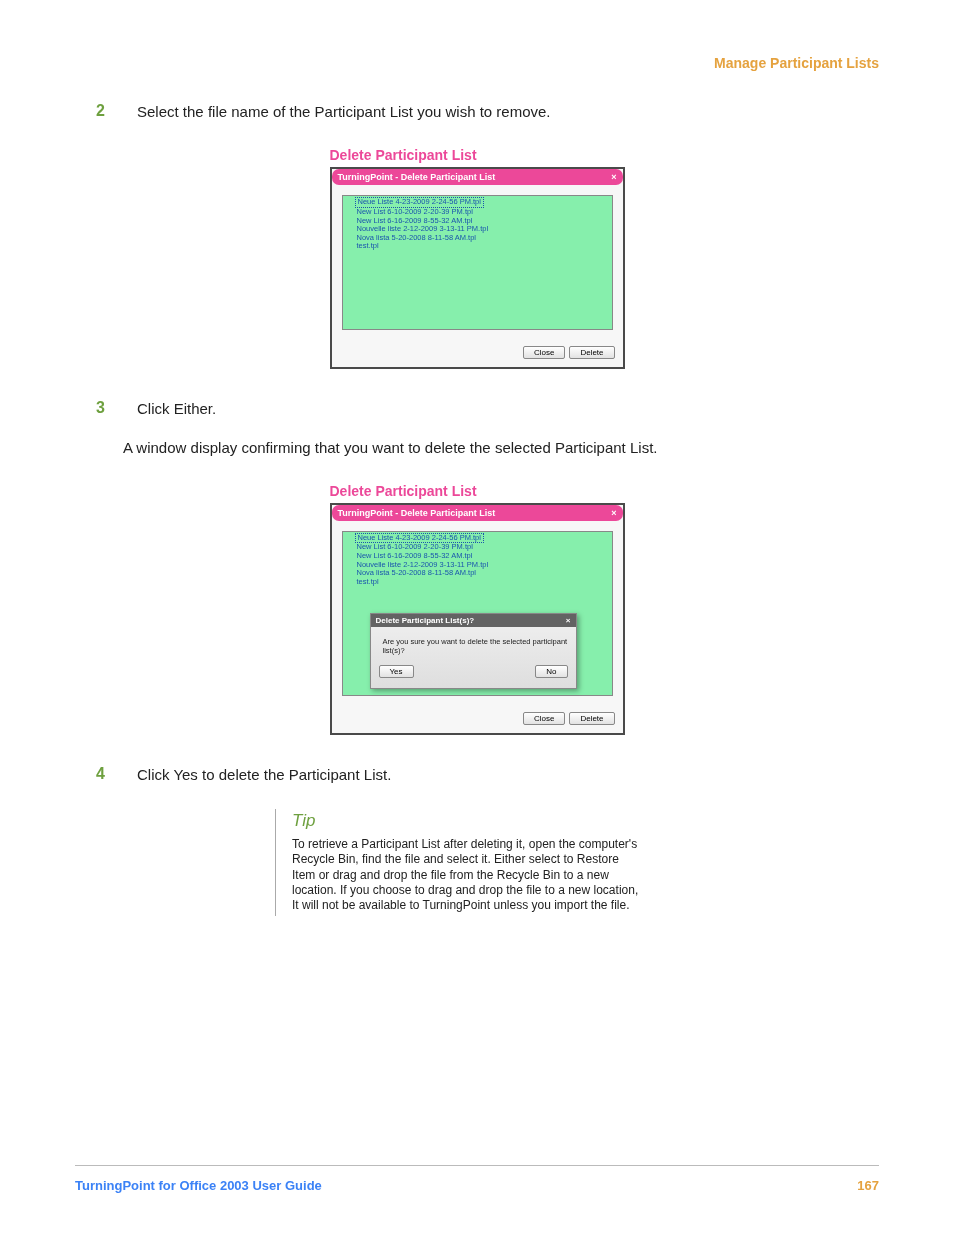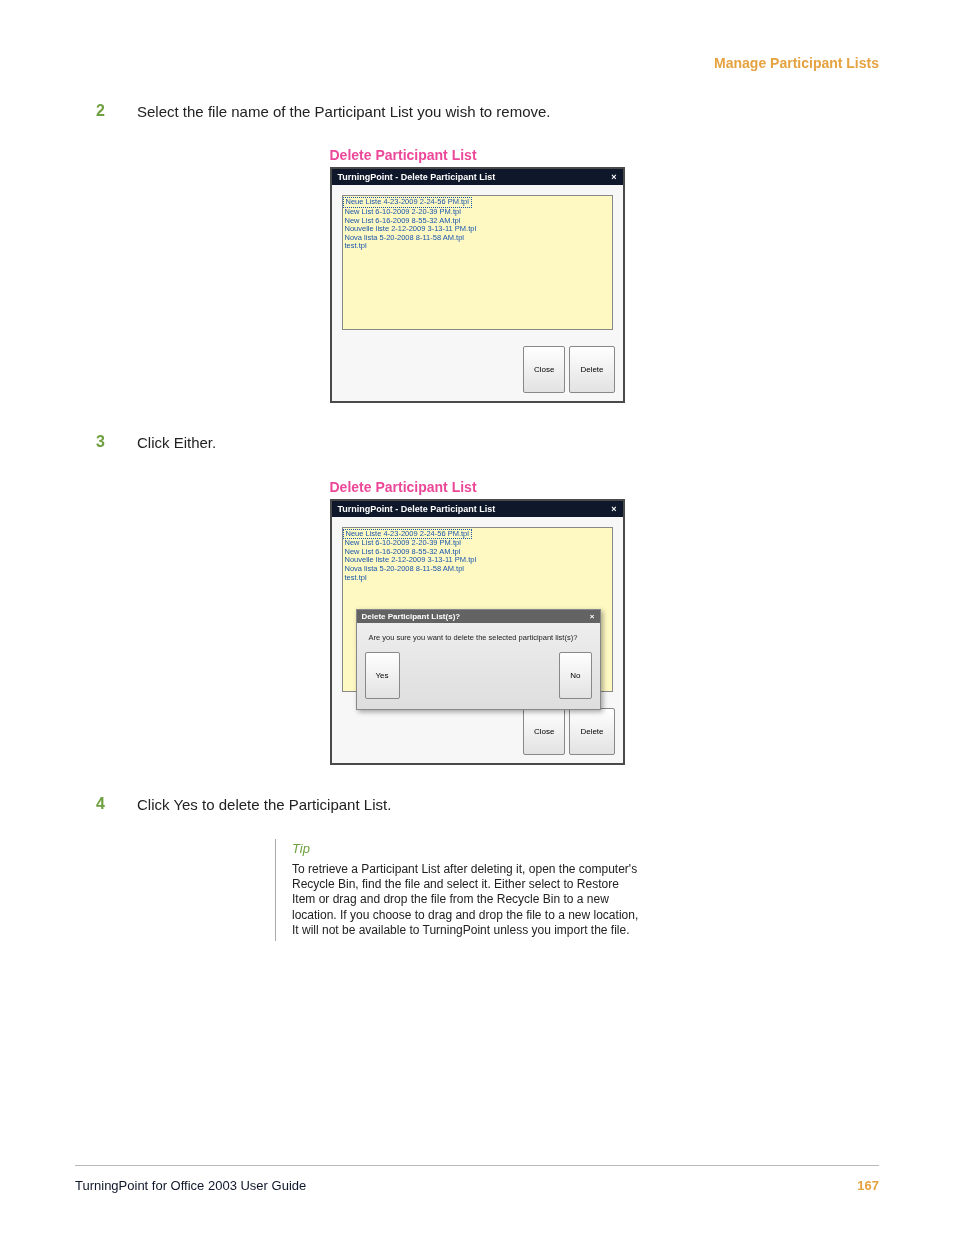--- a/index.html
+++ b/index.html
@@ -62,71 +62,72 @@
       margin-bottom: 4px;
     }
     .dialog {
       width: 295px;
       border: 2px solid #4a4a4a;
       background: #f7f7f7;
       font-family: Arial, sans-serif;
       font-size: 8px;
     }
     .dialog-title {
-      background: #0f172a;
+      background: #ec4899;
       color: #fff;
       font-weight: bold;
       font-size: 9px;
       padding: 3px 6px;
       display: flex;
       justify-content: space-between;
       align-items: center;
+      border-radius: 7px;
     }
     .dialog-title .close-x {
       color: #fff;
       font-weight: bold;
       cursor: default;
     }
     .dialog-body {
       padding: 10px;
       position: relative;
     }
     .listbox {
       border: 1px solid #888;
-      background: #fef9c3;
+      background: #86efac;
       height: 135px;
-      padding: 1px 0;
+      padding: 1px 12px;
       font-size: 7.5px;
       color: #1a56ad;
       line-height: 1.15;
       overflow: hidden;
     }
     .list-item { padding: 0 2px; white-space: nowrap; }
     .list-item.selected-dashed {
       border: 1px dotted #1a56ad;
       display: inline-block;
     }
     .dialog-buttons {
       display: flex;
       justify-content: flex-end;
       gap: 4px;
       padding: 6px 8px 8px 0;
     }
     .dlg-btn {
       font-size: 8px;
-      padding: 18px 10px;
+      padding: 1px 10px;
       background: linear-gradient(#fff,#e2e2e2);
       border: 1px solid #888;
       border-radius: 2px;
     }
     .confirm-dialog {
       position: absolute;
       top: 92px;
-      left: 24px;
-      width: 245px;
+      left: 38px;
+      width: 207px;
       background: linear-gradient(#f0f0f0,#dedede);
       border: 1px solid #888;
       box-shadow: 2px 2px 5px rgba(0,0,0,0.35);
       font-size: 8px;
     }
     .confirm-title {
       background: #636363;
       color: #fff;
       font-weight: bold;
       font-size: 8px;
@@ -154,40 +155,40 @@
     .dialog-outer2 .listbox { height: 165px; }
     .tip-block {
       margin: 24px 0 0 200px;
       border-left: 1px solid #aaa;
       padding: 2px 0 2px 16px;
       max-width: 370px;
     }
     .tip-heading {
       color: #6ea03f;
       font-style: italic;
-      font-size: 13px;
+      font-size: 17px;
       margin-bottom: 6px;
     }
     .tip-text {
       font-size: 12px;
       line-height: 1.28;
       color: #222;
     }
     .footer {
       position: absolute;
       left: 75px;
       right: 75px;
       bottom: 42px;
       border-top: 1px solid #bbb;
       padding-top: 12px;
       display: flex;
       justify-content: space-between;
       font-size: 13px;
     }
-    .footer-left { color: #0f172a; font-weight: normal; }
+    .footer-left { color: #3b82f6; font-weight: bold; }
     .footer-right { color: #e5a23f; font-weight: bold; }
   </style>
 </head>
 <body>
 
 <div class="page">
 
   <div class="header-right">Manage Participant Lists</div>
 
   <div class="step">
@@ -218,20 +219,21 @@
           <button class="dlg-btn">Delete</button>
         </div>
       </div>
     </div>
   </div>
 
   <div class="step">
     <div class="step-num">3</div>
     <div class="step-body">Click Either.</div>
   </div>
+  <div class="indented-para">A window display confirming that you want to delete the selected Participant List.</div>
 
   <div class="figure-wrap">
     <div>
       <div class="figure-caption">Delete Participant List</div>
       <div class="dialog dialog-outer2">
         <div class="dialog-title">
           <span>TurningPoint - Delete Participant List</span>
           <span class="close-x">×</span>
         </div>
         <div class="dialog-body" style="position:relative;">

